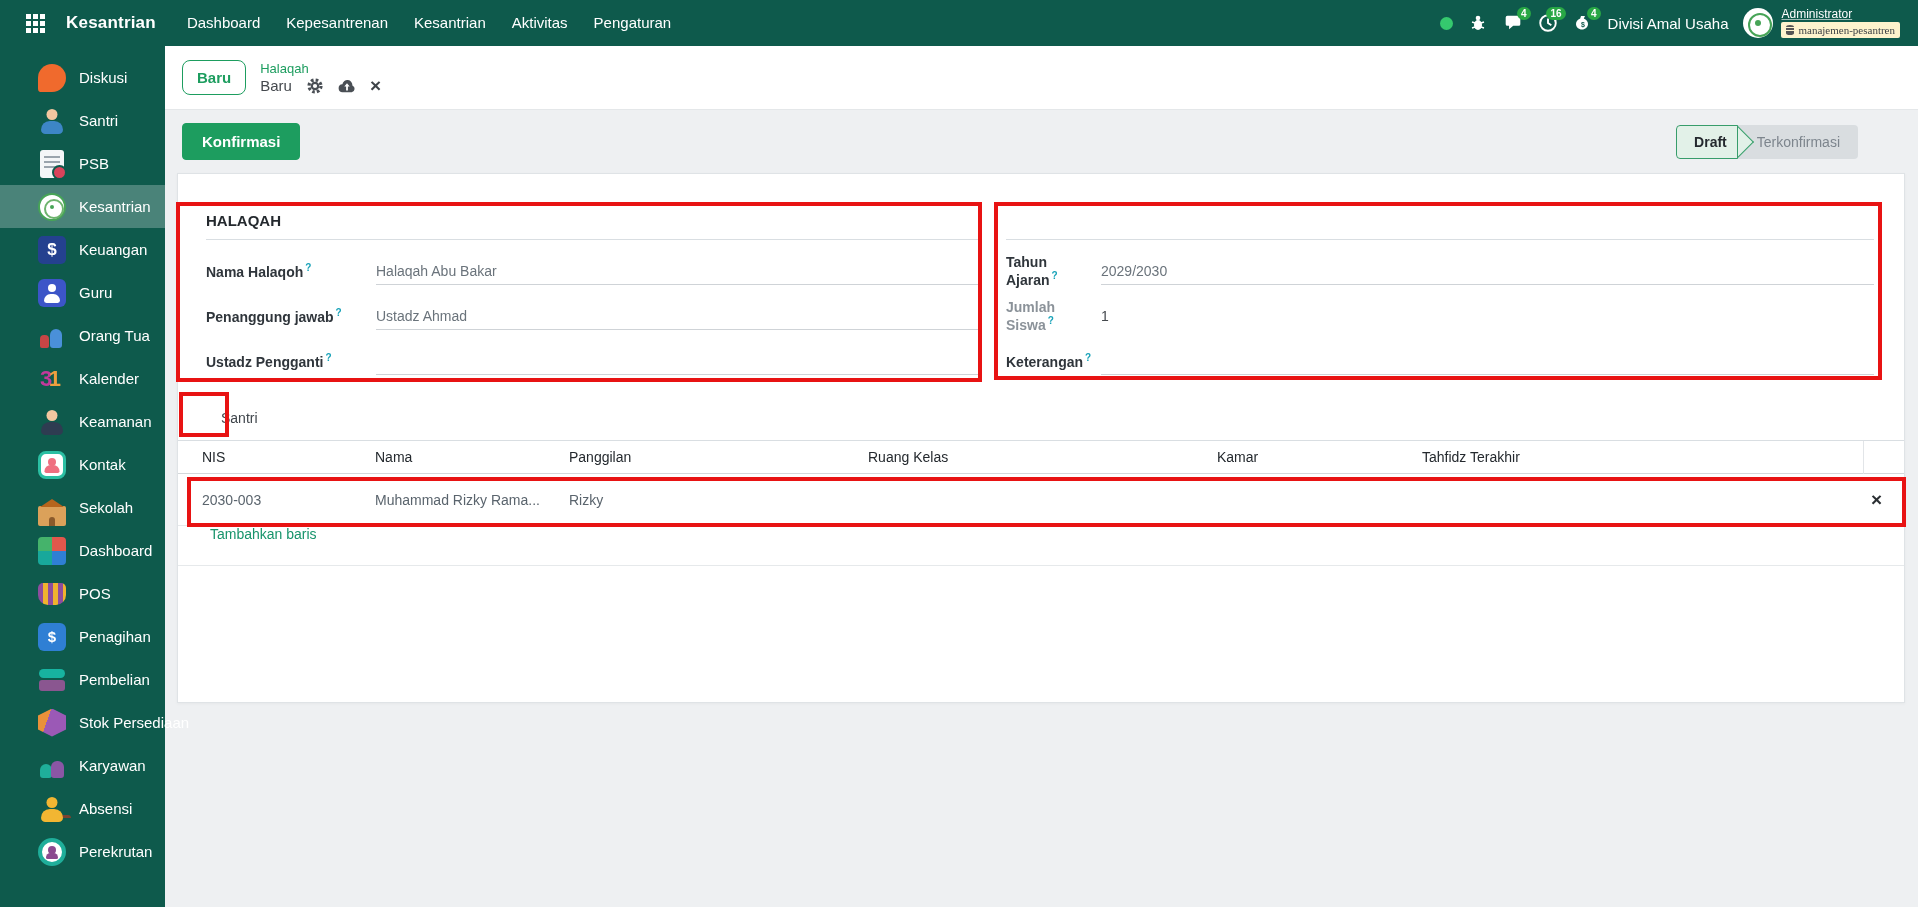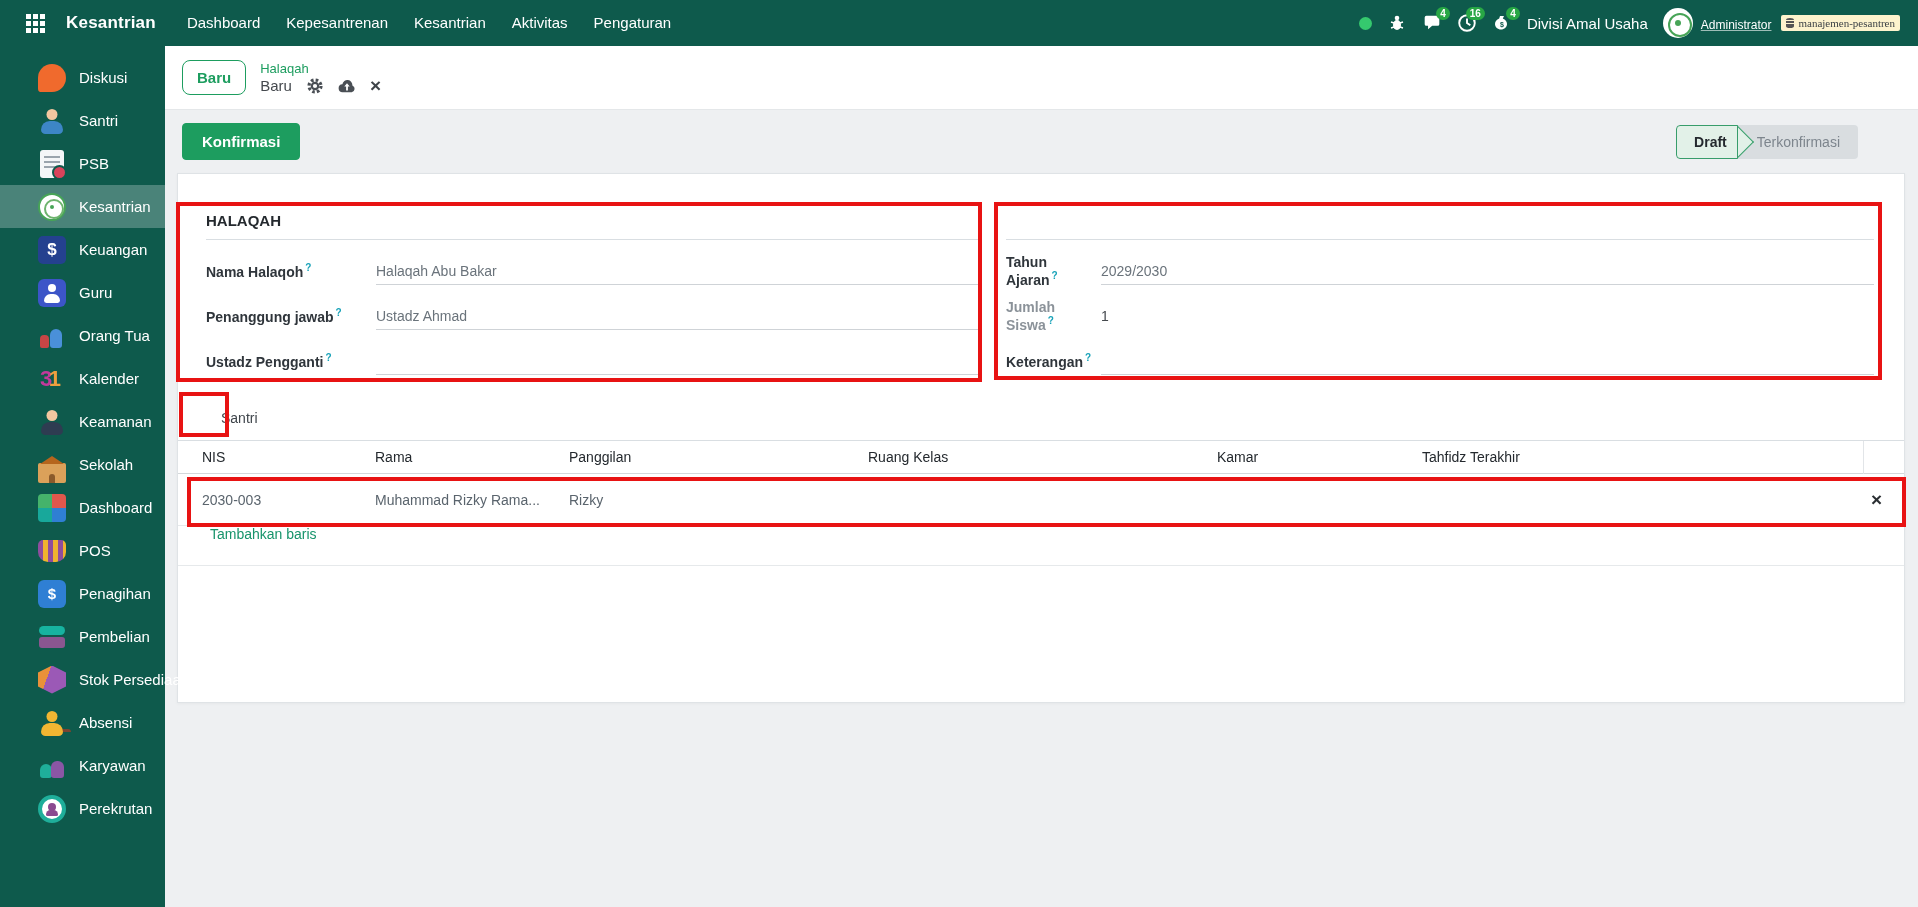--- a/index.html
+++ b/index.html
@@ -22,21 +22,21 @@
   .nav-right { display:flex; align-items:center; gap:15px; padding-right:4px; }
   .status-dot { width:13px; height:13px; border-radius:50%; background:#35c96e; }
   .nav-icon { position:relative; width:20px; height:20px; display:flex; align-items:center; justify-content:center; cursor:pointer; }
   .nav-badge { position:absolute; top:-6px; right:-8px; background:#28a745; color:#fff; font-size:10px; font-weight:700;
     border-radius:8px; padding:1px 4px; line-height:11px; }
   .company { color:#fff; font-size:15px; cursor:pointer; white-space:nowrap; }
   .userbox { display:flex; align-items:center; gap:8px; cursor:pointer; }
   .avatar { width:30px; height:30px; border-radius:50%; background:#fff; position:relative; flex:none; }
   .avatar::before { content:""; position:absolute; left:5px; top:5px; width:20px; height:20px; border-radius:50%; border:2px solid #47a457; }
   .avatar::after { content:""; position:absolute; left:12px; top:12px; width:6px; height:6px; border-radius:50%; background:#47a457; }
-  .user-meta { display:flex; align-items:flex-end; gap:10px; }
+  .user-meta { display:flex; flex-direction:column; align-items:flex-start; gap:2px; }
   .username { color:#fff; font-size:12px; line-height:12px; text-decoration:underline rgba(255,255,255,.6); }
   .db-badge { display:flex; align-items:center; gap:4px; background:#fdf3cd; border-radius:2px; padding:1px 5px; }
   .db-badge span { font-family:Liberation Serif, serif; font-size:11px; color:#3a3f44; line-height:14px; }
   .db-icon { width:8px; height:10px; background:#555; border-radius:4px/2px;
     background-image:linear-gradient(#555 2px,#fdf3cd 2px,#fdf3cd 3px,#555 3px,#555 5px,#fdf3cd 5px,#fdf3cd 6px,#555 6px); }
 
   
   .sidebar { position:absolute; top:46px; left:0; bottom:0; width:165px; background:#0e5a4c; padding-top:10px; z-index:10; }
   .side-item { display:flex; align-items:center; height:43px; padding-left:38px; gap:13px; cursor:pointer; }
   .side-item.active { background:rgba(255,255,255,.25); }
@@ -247,20 +247,24 @@
     </div>
   <div class="side-item">
       <span class="si si-kalender"></span>
       <span class="si-label">Kalender</span>
     </div>
   <div class="side-item">
       <span class="si person si-keamanan"></span>
       <span class="si-label">Keamanan</span>
     </div>
   <div class="side-item">
+      <span class="si si-kontak"></span>
+      <span class="si-label">Kontak</span>
+    </div>
+  <div class="side-item">
       <span class="si si-sekolah"></span>
       <span class="si-label">Sekolah</span>
     </div>
   <div class="side-item">
       <span class="si si-dashboard"></span>
       <span class="si-label">Dashboard</span>
     </div>
   <div class="side-item">
       <span class="si si-pos"></span>
       <span class="si-label">POS</span>
@@ -271,26 +275,26 @@
     </div>
   <div class="side-item">
       <span class="si si-pembelian"></span>
       <span class="si-label">Pembelian</span>
     </div>
   <div class="side-item">
       <span class="si si-stok"></span>
       <span class="si-label">Stok Persediaan</span>
     </div>
   <div class="side-item">
+      <span class="si si-karyawan"></span>
+      <span class="si-label">Karyawan</span>
+    </div>
+  <div class="side-item">
       <span class="si person si-absensi"></span>
       <span class="si-label">Absensi</span>
-    </div>
-  <div class="side-item">
-      <span class="si si-karyawan"></span>
-      <span class="si-label">Karyawan</span>
     </div>
   <div class="side-item">
       <span class="si si-perekrutan"></span>
       <span class="si-label">Perekrutan</span>
     </div>
 </aside>
 
 <main class="content">
 
   <div class="breadcrumb-bar">
@@ -363,21 +367,21 @@
       </div>
     </div>
 
     <div class="tabs">
       <span class="tab">Santri</span>
     </div>
 
     <div class="o-table">
       <div class="trow th-row">
         <div class="c1">NIS</div>
-        <div class="c2">Rama</div>
+        <div class="c2">Nama</div>
         <div class="c3">Panggilan</div>
         <div class="c4">Ruang Kelas</div>
         <div class="c5">Kamar</div>
         <div class="c6">Tahfidz Terakhir</div>
         <div class="c7"></div>
       </div>
       <div class="trow td-row">
         <div class="c1">2030-003</div>
         <div class="c2">Muhammad Rizky Rama...</div>
         <div class="c3">Rizky</div>

